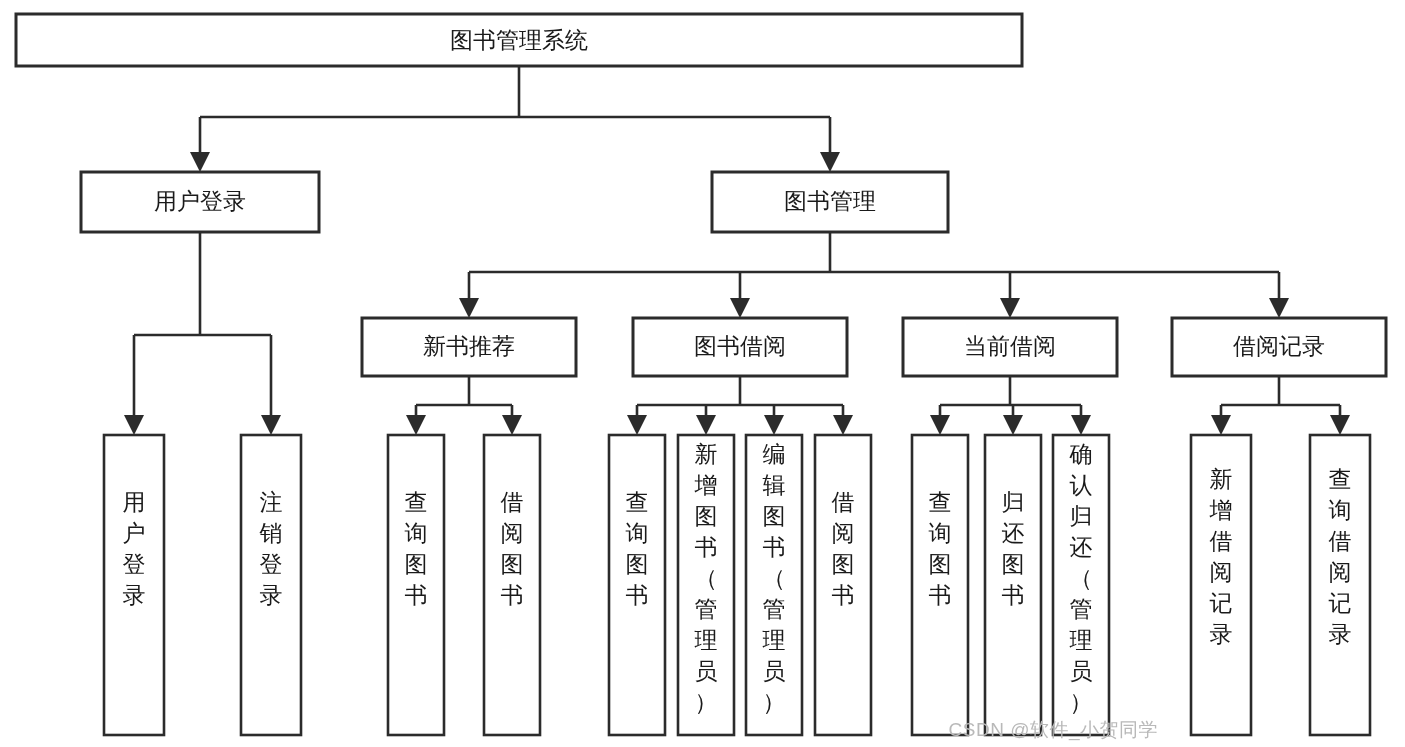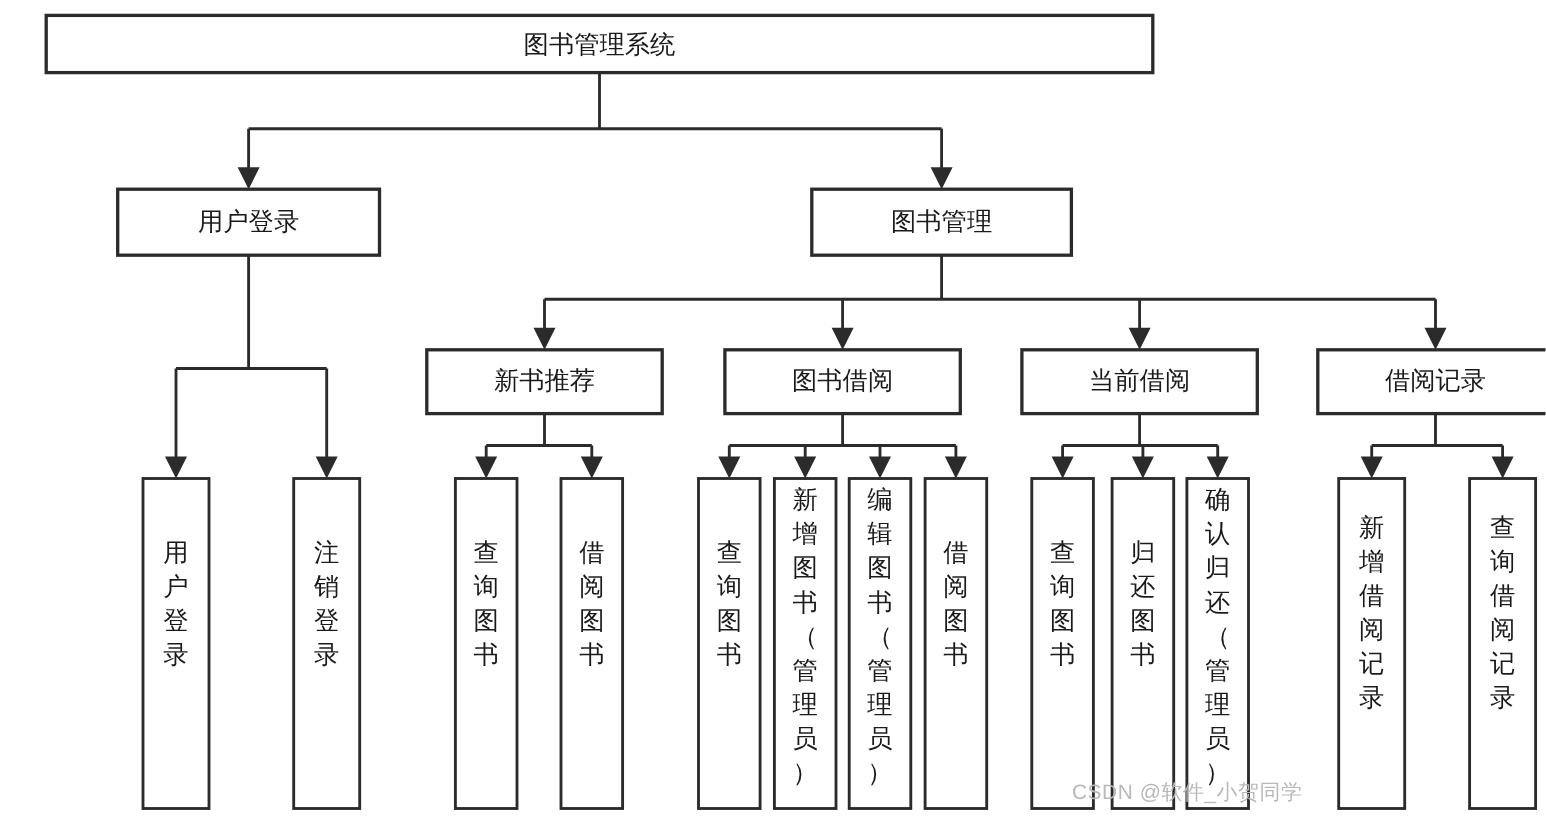--- a/index.html
+++ b/index.html
@@ -13,21 +13,20 @@
     font-family: "Liberation Sans", "DejaVu Sans", sans-serif;
     overflow: hidden;
     position: relative;
   }
   #diagram-root {
     position: absolute;
     left: 0;
     top: 0;
     width: 1166px;
     height: 747px;
-    margin-left: 26px;
   }
   svg.flow {
     display: block;
     width: 1405px;
     height: 747px;
   }
   .node-rect {
     fill: #ffffff;
     stroke: #2b2b2b;
     stroke-width: 3;
@@ -57,21 +56,21 @@
   }
   .node-label-v {
     font-family: "Liberation Sans", "DejaVu Sans", sans-serif;
     font-size: 23px;
     fill: #1a1a1a;
     text-anchor: middle;
   }
   .watermark {
     position: absolute;
     right: 8px;
-    bottom: 14px;
+    bottom: 4px;
     font-family: "Liberation Sans", "DejaVu Sans", sans-serif;
     font-size: 19px;
     color: #b9b9b9;
     letter-spacing: 0.5px;
     white-space: nowrap;
     pointer-events: none;
   }
 </style>
 </head>
 <body>

